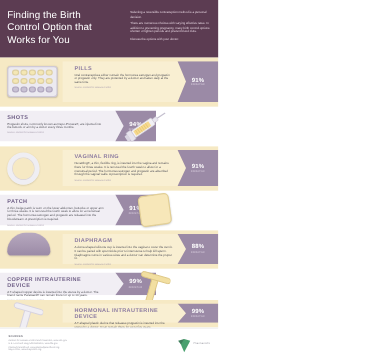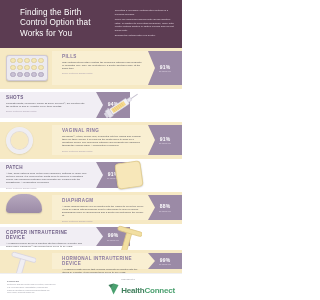--- a/index.html
+++ b/index.html
@@ -10,21 +10,21 @@
     overflow: hidden;
   }
   .page { position: relative; width: 182px; height: 300px; background:#fff; }
 
   
   .header {
     position: relative;
     height: 48px;
     background: #5c3c52;
     display: flex;
-    padding: 5px 6px 0 20px;
+    padding: 5px 6px 0 6px;
     gap: 20px;
   }
   .hdr-title {
     color: #ffffff;
     font-size: 8.2px;
     line-height: 10.4px;
     font-weight: 400;
     letter-spacing: .1px;
     width: 88px;
     padding-top: 3px;
@@ -374,17 +374,16 @@
     </div>
     <div class="logo">
       <span class="logo-mark">
         <svg viewBox="0 0 24 26" width="11" height="12">
           <path d="M1 4 L12 1 L12 9 L6 11 Z" fill="#3f7f5c"></path>
           <path d="M12 1 L23 4 L12 25 L6 11 Z" fill="#4aa06f"></path>
         </svg>
       </span>
       <span class="logo-txt">
         <span class="logo-sup">Pharmacist's</span>
-        <span class="logo-main"><span class="lg-a">Health</span><span class="lg-b">Connect</span></span>
       </span>
     </div>
   </div>
 </div>
 
 </body></html>

